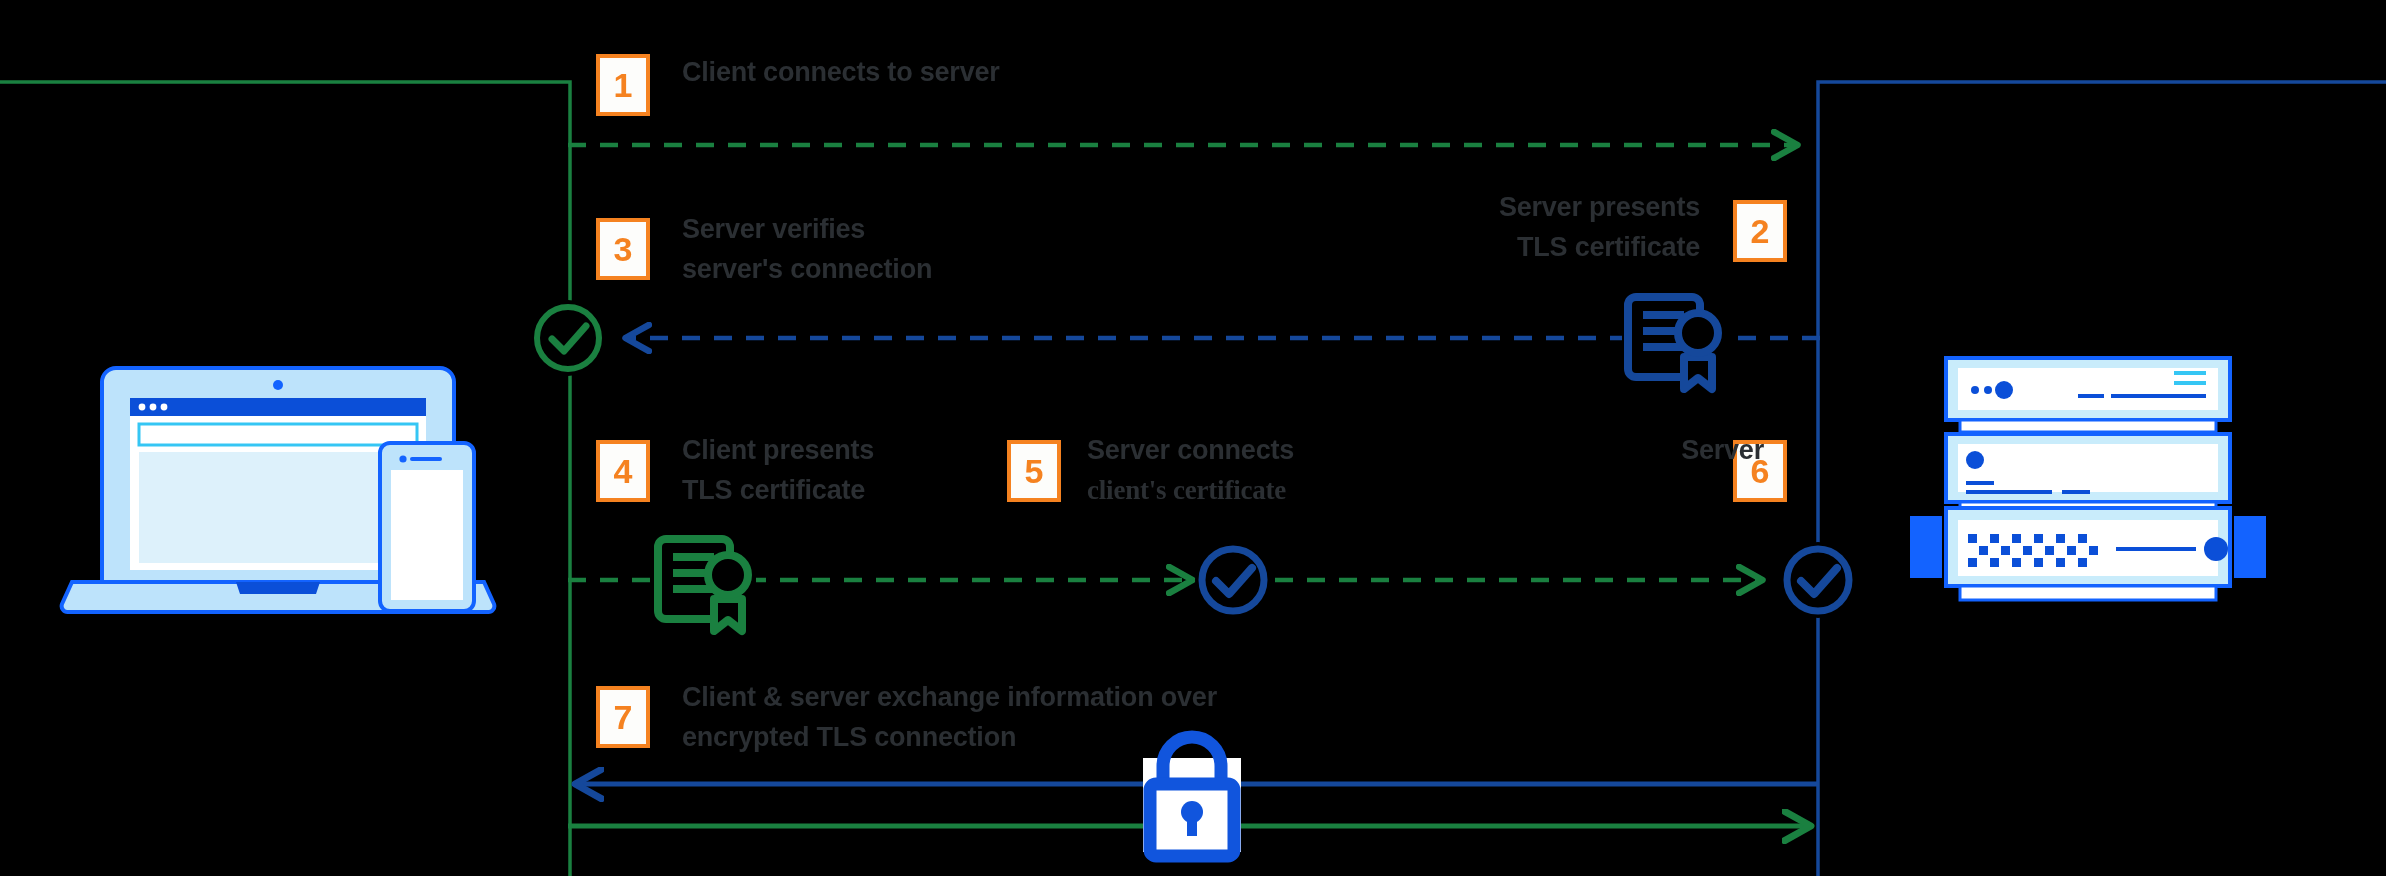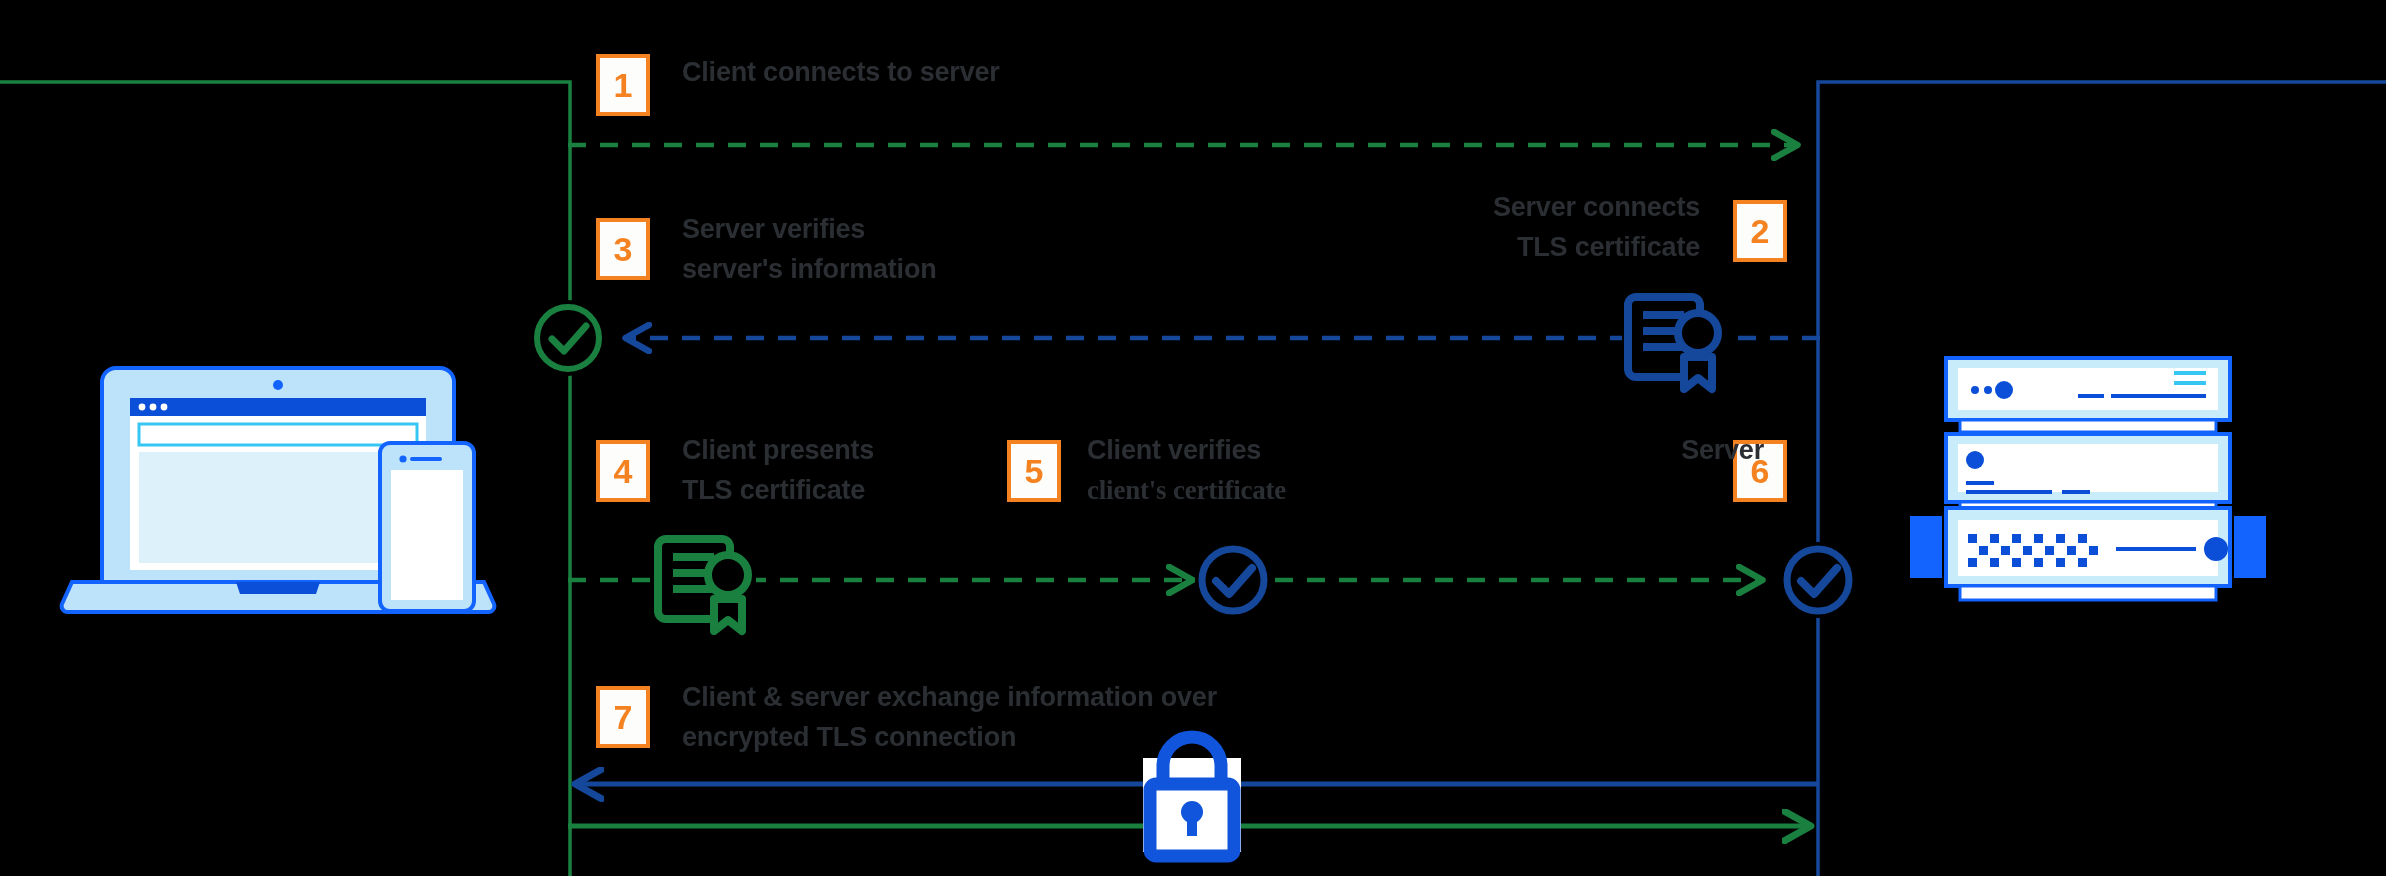--- a/index.html
+++ b/index.html
@@ -212,33 +212,33 @@
         <circle cx="2216" cy="549" r="12" fill="#0b4fd8"></circle>
         <rect x="1960" y="586" width="256" height="14" fill="#ffffff" stroke="#1363ff" stroke-width="3"></rect>
       </g>
     </g>
   </svg>
 
   <div class="badge" style="left:596px;top:54px;">1</div>
   <div class="label" style="left:682px;top:51px;margin-top:8px;">Client connects to server</div>
 
   <div class="badge" style="left:1733px;top:200px;">2</div>
-  <div class="label right" style="left:1240px;top:194px;width:460px;">Server connects</div>
+  <div class="label right" style="left:1240px;top:194px;width:460px;">Server presents</div>
   <div class="label right" style="left:1240px;top:234px;width:460px;">TLS certificate</div>
 
   <div class="badge" style="left:596px;top:218px;">3</div>
   <div class="label" style="left:682px;top:216px;">Server verifies</div>
-  <div class="label" style="left:682px;top:256px;">server's information</div>
+  <div class="label" style="left:682px;top:256px;">server's connection</div>
 
   <div class="badge" style="left:596px;top:440px;">4</div>
   <div class="label" style="left:682px;top:437px;text-align:center;">Client presents</div>
   <div class="label" style="left:682px;top:477px;">TLS certificate</div>
 
   <div class="badge" style="left:1007px;top:440px;">5</div>
-  <div class="label" style="left:1087px;top:437px;">Client verifies</div>
+  <div class="label" style="left:1087px;top:437px;">Server connects</div>
   <div class="label" style="left:1087px;top:477px;font-family:Liberation Serif, serif;">client's certificate</div>
 
   <div class="badge" style="left:1733px;top:440px;">6</div>
   <div class="label right" style="left:1334px;top:437px;width:430px;">Server</div>
 
   <div class="badge" style="left:596px;top:686px;">7</div>
   <div class="label" style="left:682px;top:684px;">Client &amp; server exchange information over</div>
   <div class="label" style="left:682px;top:724px;">encrypted TLS connection</div>
 
 </div>

